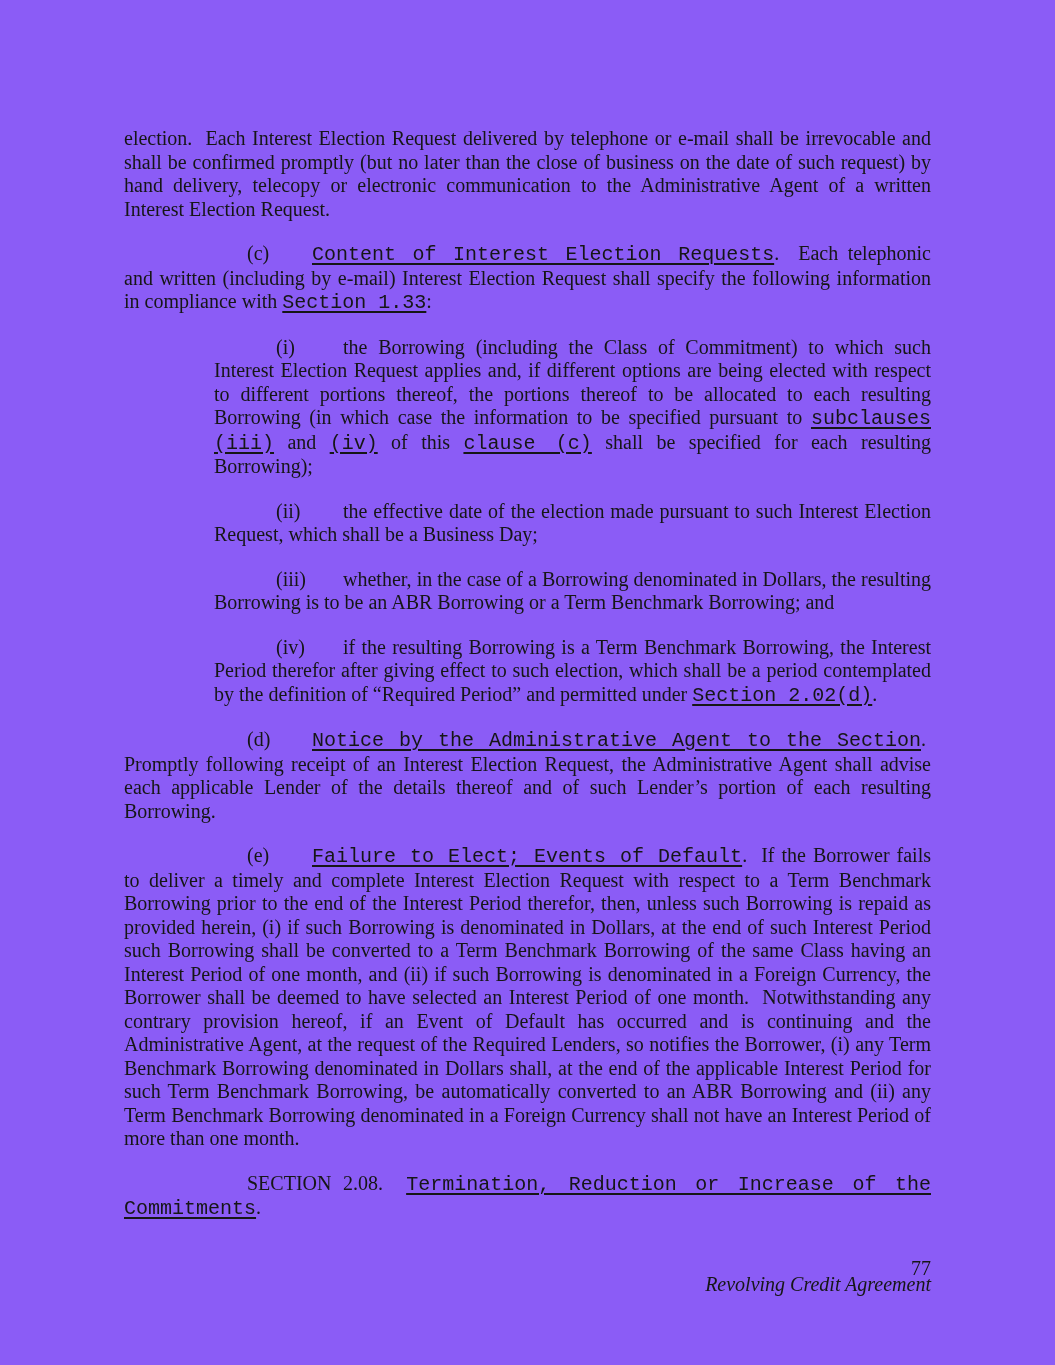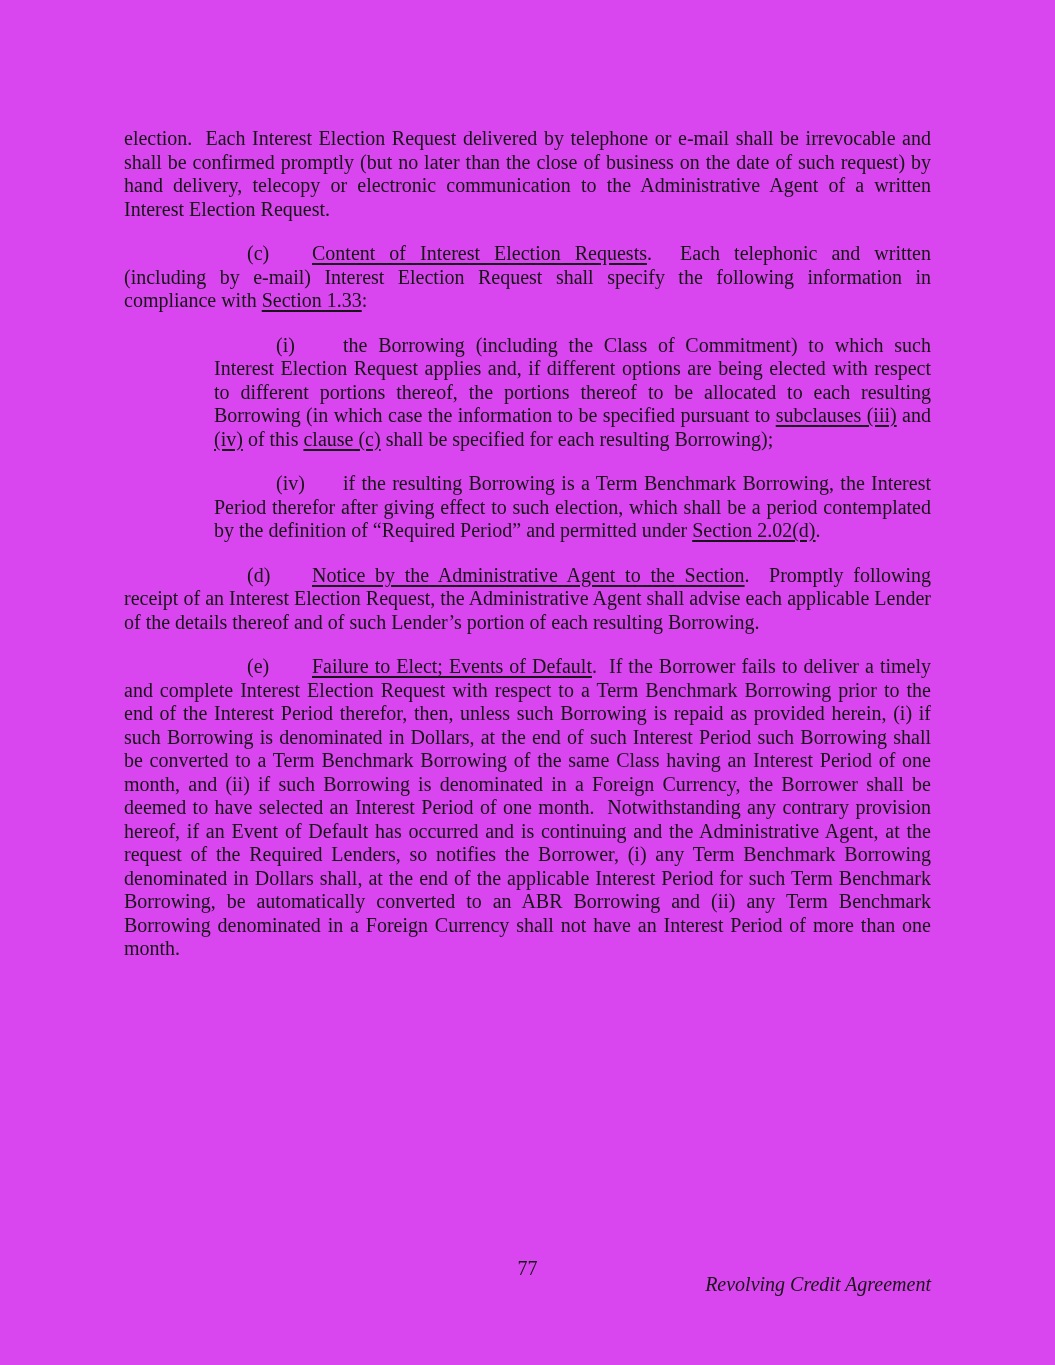--- a/index.html
+++ b/index.html
@@ -4,21 +4,21 @@
 <style>
   html, body {
     margin: 0;
     padding: 0;
     background: #ffffff;
   }
   .page {
     position: relative;
     width: 1055px;
     height: 1365px;
-    background: #d946ef;
+    background: #8b5cf6;
     font-family: "Liberation Serif", "DejaVu Serif", serif;
     color: #161616;
     overflow: hidden;
   }
   .content {
     position: absolute;
     left: 124px;
     top: 127px;
     width: 807px;
   }
@@ -39,53 +39,57 @@
   .para .tab {
     display: inline-block;
     text-indent: 0;
   }
   .indent .tab { width: 65px; }
   .sub .tab { width: 67px; }
   .u {
     text-decoration: underline;
     text-decoration-thickness: 1.5px;
     text-underline-offset: 3px;
+    font-family: Liberation Mono, monospace;
   }
   .footer {
     position: absolute;
     left: 124px;
     right: 124px;
     top: 1257px;
     height: 26px;
     font-size: 20px;
     line-height: 23.5px;
   }
   .page-number {
     position: absolute;
     left: 0;
     right: 0;
-    text-align: center;
+    text-align: right;
   }
   .footer-title {
     position: absolute;
     right: 0;
     top: 16px;
     font-style: italic;
   }
 </style>
 </head>
 <body>
 
 <div class="page">
   <div class="content">
     <p class="para"><span>election.&nbsp; Each Interest Election Request delivered by telephone or e-mail shall be irrevocable and shall be confirmed promptly (but no later than the close of business on the date of such request) by hand delivery, telecopy or electronic communication to the Administrative Agent of a written Interest Election Request.</span></p>
     <p class="para indent"><span class="tab">(c)</span><span class="u">Content of Interest Election Requests</span><span>.&nbsp; Each telephonic and written (including by e-mail) Interest Election Request shall specify the following information in compliance with </span><span class="u">Section 1.33</span><span>:</span></p>
     <p class="para sub"><span class="tab">(i)</span><span>the Borrowing (including the Class of Commitment) to which such Interest Election Request applies and, if different options are being elected with respect to different portions thereof, the portions thereof to be allocated to each resulting Borrowing (in which case the information to be specified pursuant to </span><span class="u">subclauses (iii)</span><span> and </span><span class="u">(iv)</span><span> of this </span><span class="u">clause (c)</span><span> shall be specified for each resulting Borrowing);</span></p>
+    <p class="para sub"><span class="tab">(ii)</span><span>the effective date of the election made pursuant to such Interest Election Request, which shall be a Business Day;</span></p>
+    <p class="para sub"><span class="tab">(iii)</span><span>whether, in the case of a Borrowing denominated in Dollars, the resulting Borrowing is to be an ABR Borrowing or a Term Benchmark Borrowing; and</span></p>
     <p class="para sub"><span class="tab">(iv)</span><span>if the resulting Borrowing is a Term Benchmark Borrowing, the Interest Period therefor after giving effect to such election, which shall be a period contemplated by the definition of “Required Period” and permitted under </span><span class="u">Section 2.02(d)</span><span>.</span></p>
     <p class="para indent"><span class="tab">(d)</span><span class="u">Notice by the Administrative Agent to the Section</span><span>.&nbsp; Promptly following receipt of an Interest Election Request, the Administrative Agent shall advise each applicable Lender of the details thereof and of such Lender’s portion of each resulting Borrowing.</span></p>
     <p class="para indent"><span class="tab">(e)</span><span class="u">Failure to Elect; Events of Default</span><span>.&nbsp; If the Borrower fails to deliver a timely and complete Interest Election Request with respect to a Term Benchmark Borrowing prior to the end of the Interest Period therefor, then, unless such Borrowing is repaid as provided herein, (i) if such Borrowing is denominated in Dollars, at the end of such Interest Period such Borrowing shall be converted to a Term Benchmark Borrowing of the same Class having an Interest Period of one month, and (ii) if such Borrowing is denominated in a Foreign Currency, the Borrower shall be deemed to have selected an Interest Period of one month.&nbsp; Notwithstanding any contrary provision hereof, if an Event of Default has occurred and is continuing and the Administrative Agent, at the request of the Required Lenders, so notifies the Borrower, (i) any Term Benchmark Borrowing denominated in Dollars shall, at the end of the applicable Interest Period for such Term Benchmark Borrowing, be automatically converted to an ABR Borrowing and (ii) any Term Benchmark Borrowing denominated in a Foreign Currency shall not have an Interest Period of more than one month.</span></p>
+    <p class="para indent"><span>SECTION 2.08.&nbsp; </span><span class="u">Termination, Reduction or Increase of the Commitments</span><span>.</span></p>
   </div>
 
   <div class="footer">
     <span class="page-number">77</span>
     <span class="footer-title">Revolving Credit Agreement</span>
   </div>
 </div>
 
 </body></html>

